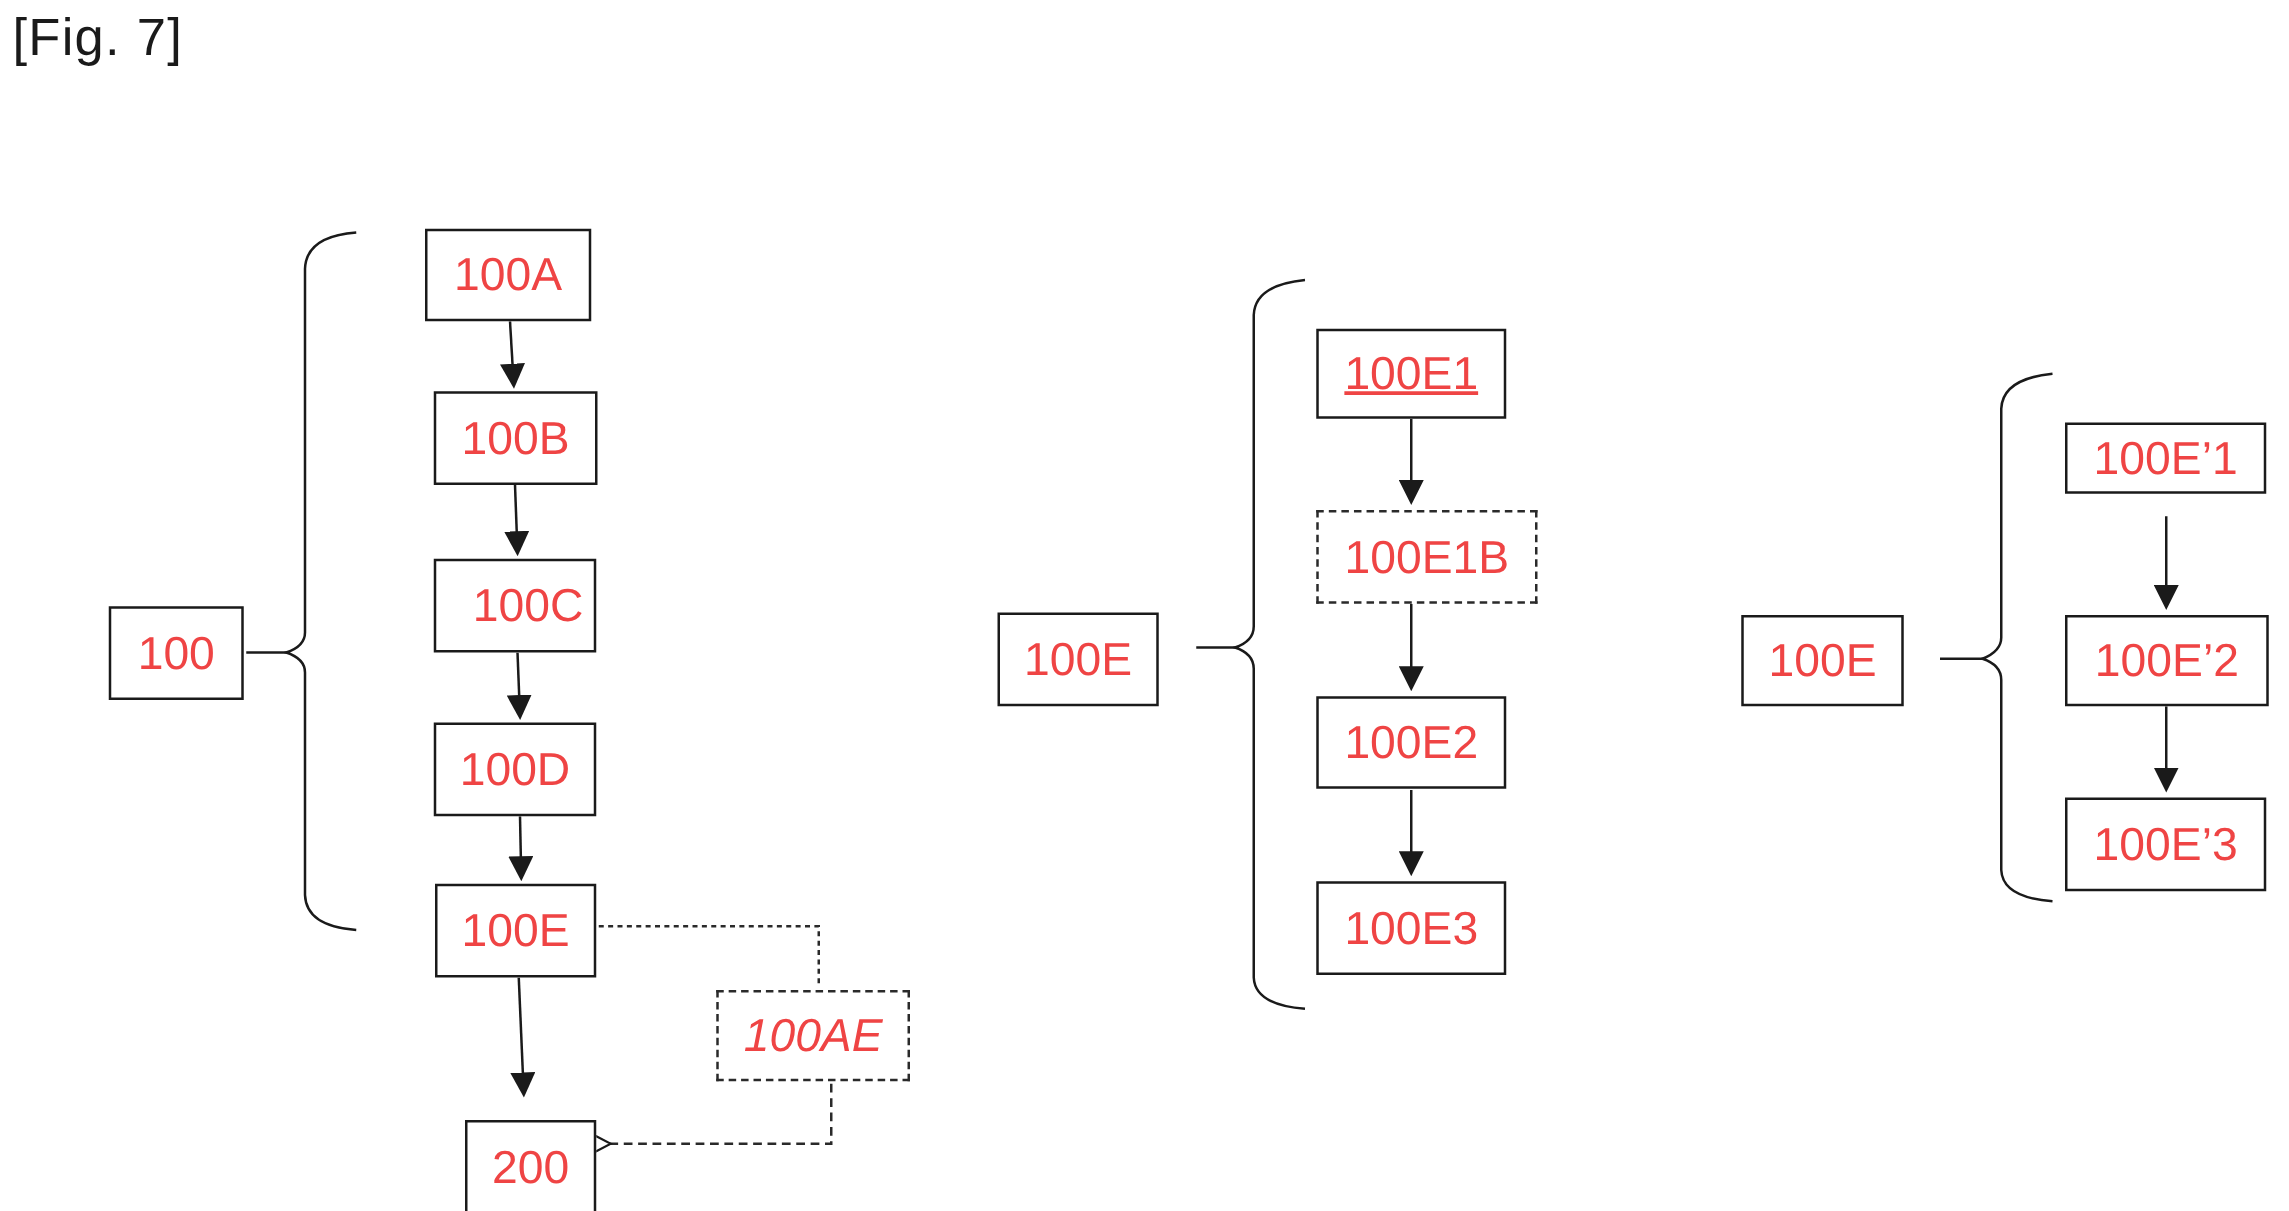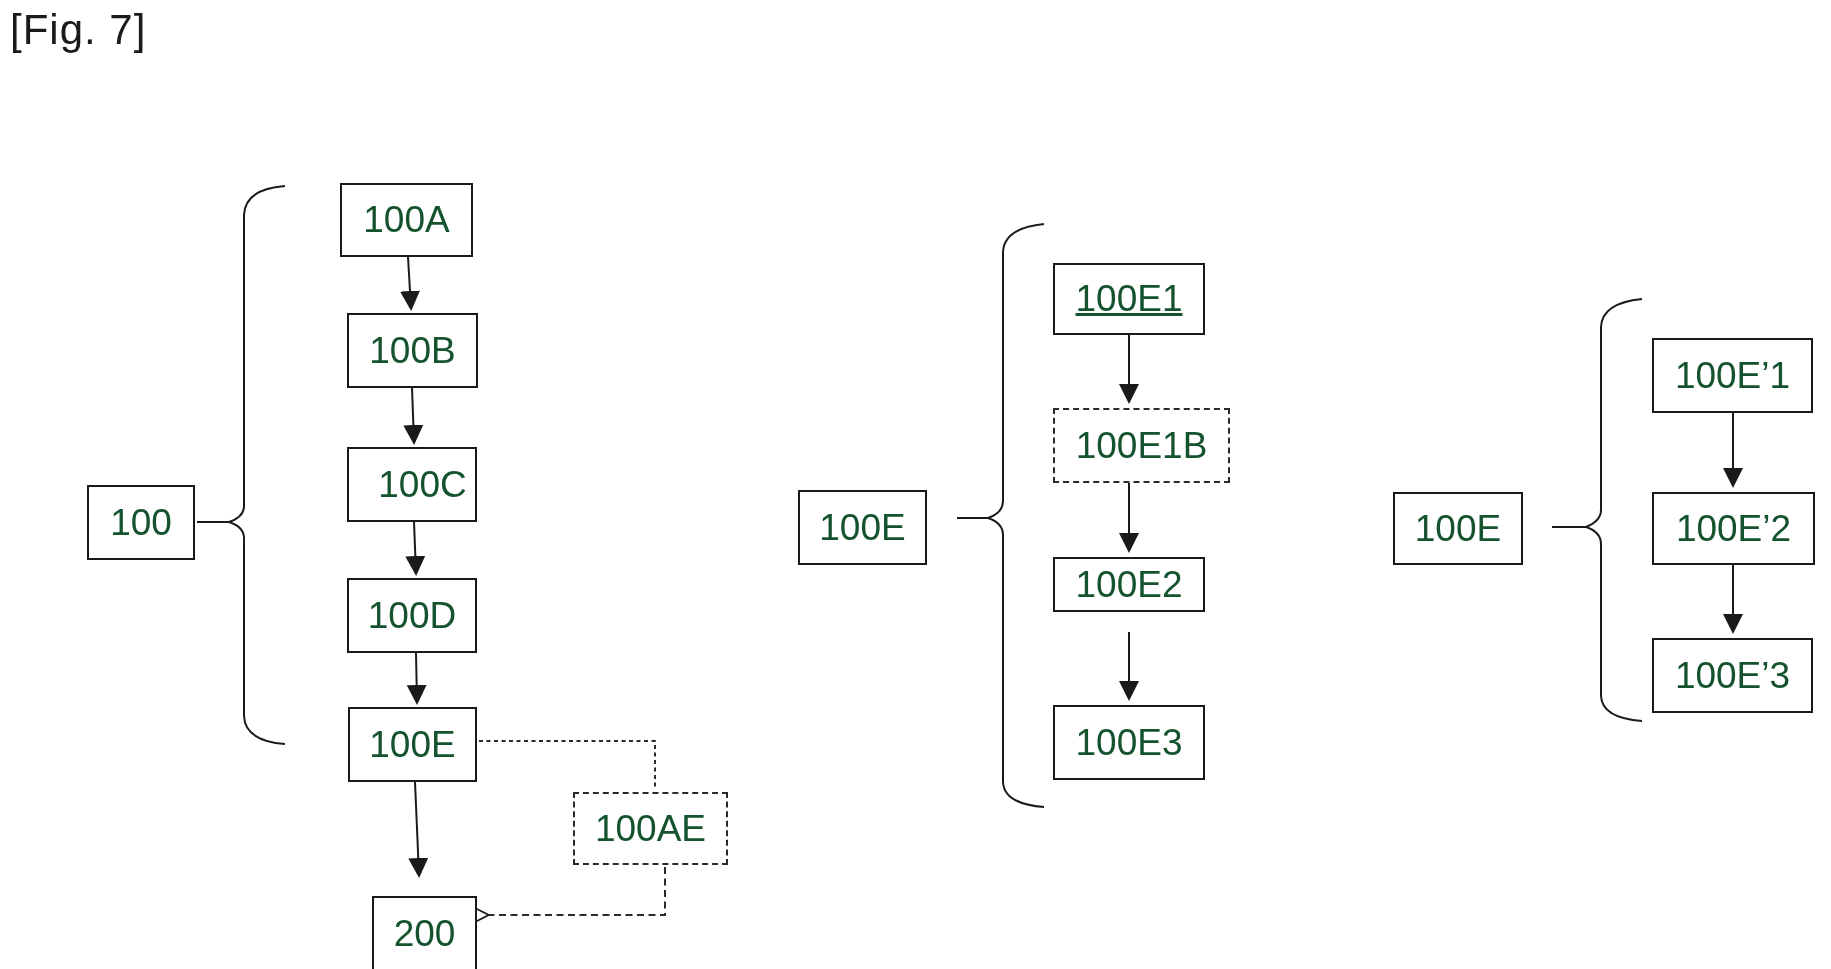--- a/index.html
+++ b/index.html
@@ -26,21 +26,21 @@
     letter-spacing: 1px;
   }
   .node {
     position: absolute;
     display: flex;
     align-items: center;
     justify-content: center;
     background: #ffffff;
     border: 2px solid #1a1a1a;
     font-size: 37px;
-    color: #14532d;
+    color: #ef4444;
     box-sizing: border-box;
     white-space: nowrap;
   }
   .node.dashed {
     border: 2px dashed #2a2a2a;
   }
   svg.wires {
     position: absolute;
     left: 0;
     top: 0;
@@ -102,28 +102,28 @@
   </svg>
 
   <div class="node" style="left:42px; top:485px; width:108px; height:75px;margin-left:45px;">100</div>
 
   <div class="node" style="left:340px; top:183px; width:133px; height:74px;">100A</div>
   <div class="node" style="left:347px; top:313px; width:131px; height:75px;">100B</div>
   <div class="node" style="left:347px; top:447px; width:130px; height:75px;padding-left:21px;">100C</div>
   <div class="node" style="left:347px; top:578px; width:130px; height:75px;">100D</div>
   <div class="node" style="left:348px; top:707px; width:129px; height:75px;">100E</div>
   <div class="node" style="left:372px; top:880px; width:105px; height:75px;margin-top:16px;">200</div>
-  <div class="node dashed" style="left:573px; top:792px; width:155px; height:73px;">100AE</div>
+  <div class="node dashed" style="left:573px; top:792px; width:155px; height:73px;font-style:italic;">100AE</div>
 
   <div class="node" style="left:798px; top:490px; width:129px; height:75px;">100E</div>
 
   <div class="node" style="left:1053px; top:263px; width:152px; height:72px;text-decoration:underline;">100E1</div>
   <div class="node dashed" style="left:1053px; top:408px; width:177px; height:75px;">100E1B</div>
-  <div class="node" style="left:1053px; top:557px; width:152px; height:55px;">100E2</div>
+  <div class="node" style="left:1053px; top:557px; width:152px; height:74px;">100E2</div>
   <div class="node" style="left:1053px; top:705px; width:152px; height:75px;">100E3</div>
 
   <div class="node" style="left:1393px; top:492px; width:130px; height:73px;">100E</div>
 
-  <div class="node" style="left:1652px; top:338px; width:161px; height:75px;">100E’1</div>
+  <div class="node" style="left:1652px; top:338px; width:161px; height:57px;">100E’1</div>
   <div class="node" style="left:1652px; top:492px; width:163px; height:73px;">100E’2</div>
   <div class="node" style="left:1652px; top:638px; width:161px; height:75px;">100E’3</div>
 
 </div>
 
 </body></html>

